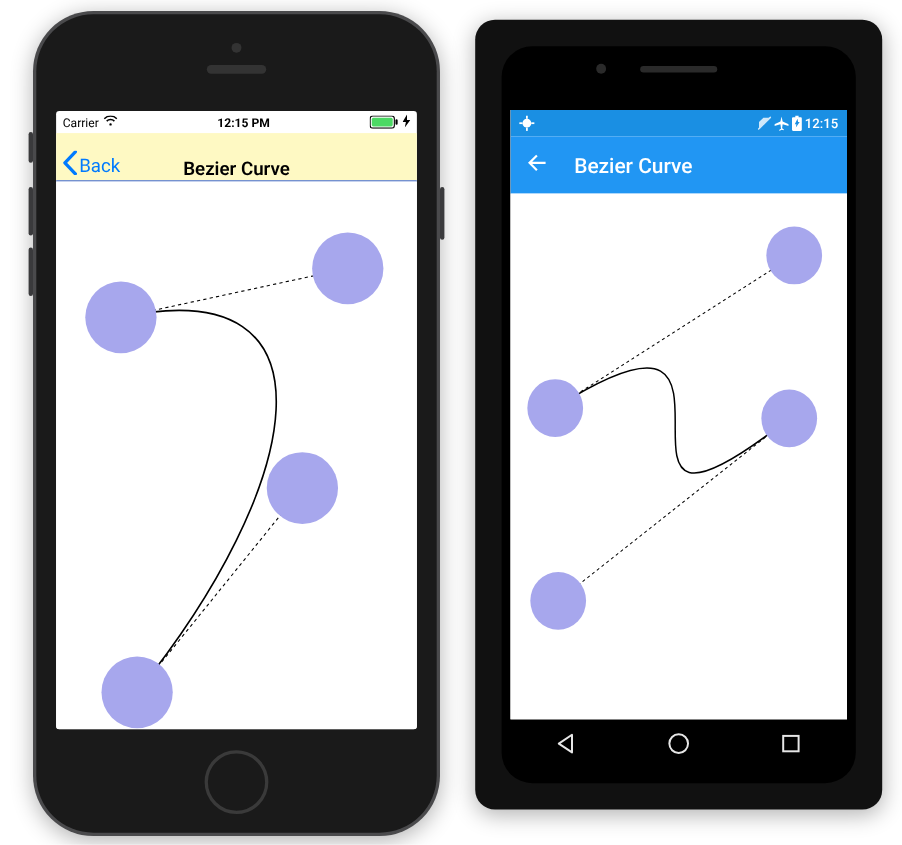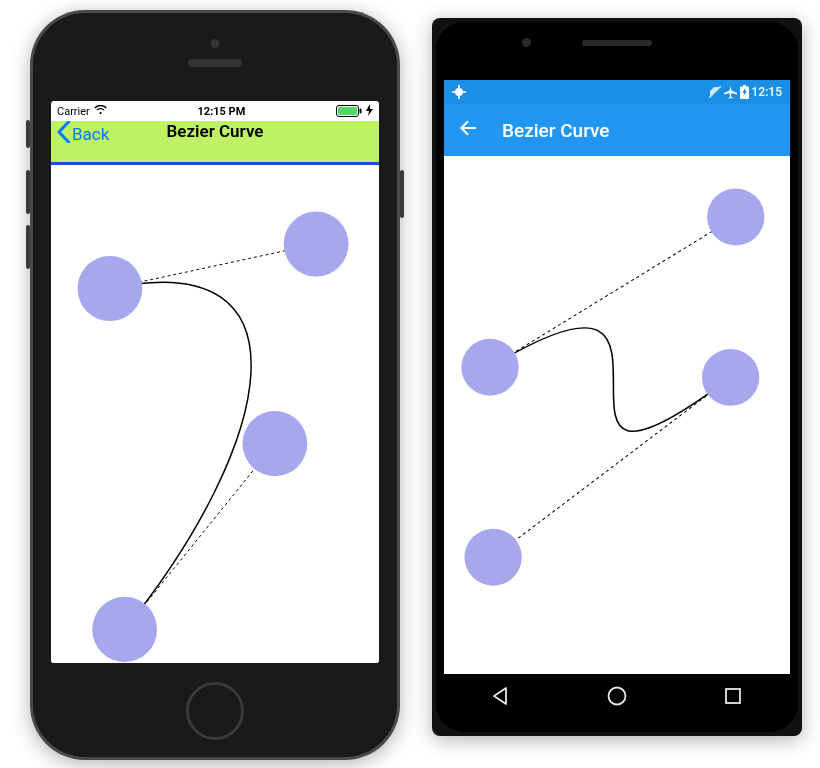--- a/index.html
+++ b/index.html
@@ -99,25 +99,25 @@
       color: #000;
     }
     .ios-status .left, .ios-status .right { display: flex; align-items: center; gap: 4px; }
     .ios-status .center { font-weight: 700; }
     .ios-battery { display: inline-flex; align-items: center; }
     .ios-battery svg { display: block; }
 
     
     .ios-nav {
       height: 44px;
-      border-bottom: 3px solid #1d4ed8;
-      display: flex;
-      align-items: flex-start;
-      position: relative;
-      background: #bef264;
+      border-bottom: 1px solid #1d4ed8;
+      display: flex;
+      align-items: flex-end;
+      position: relative;
+      background: #fef9c3;
     }
     .ios-back {
       display: flex;
       align-items: center;
       color: #007aff;
       font-size: 17px;
       padding-left: 6px;
     }
     .ios-back svg { margin-right: 2px; }
     .ios-title {
@@ -137,22 +137,22 @@
     }
 
     
     .android {
       position: absolute;
       left: 432px;
       top: 18px;
       width: 370px;
       height: 718px;
       background: #111;
-      border-radius: 8px;
-      padding: 4px;
+      border-radius: 18px;
+      padding: 24px;
       box-shadow: 0 4px 20px rgba(0,0,0,0.3);
     }
     .android-inner {
       width: 100%;
       height: 100%;
       background: #000;
       border-radius: 28px;
       position: relative;
       overflow: hidden;
     }

